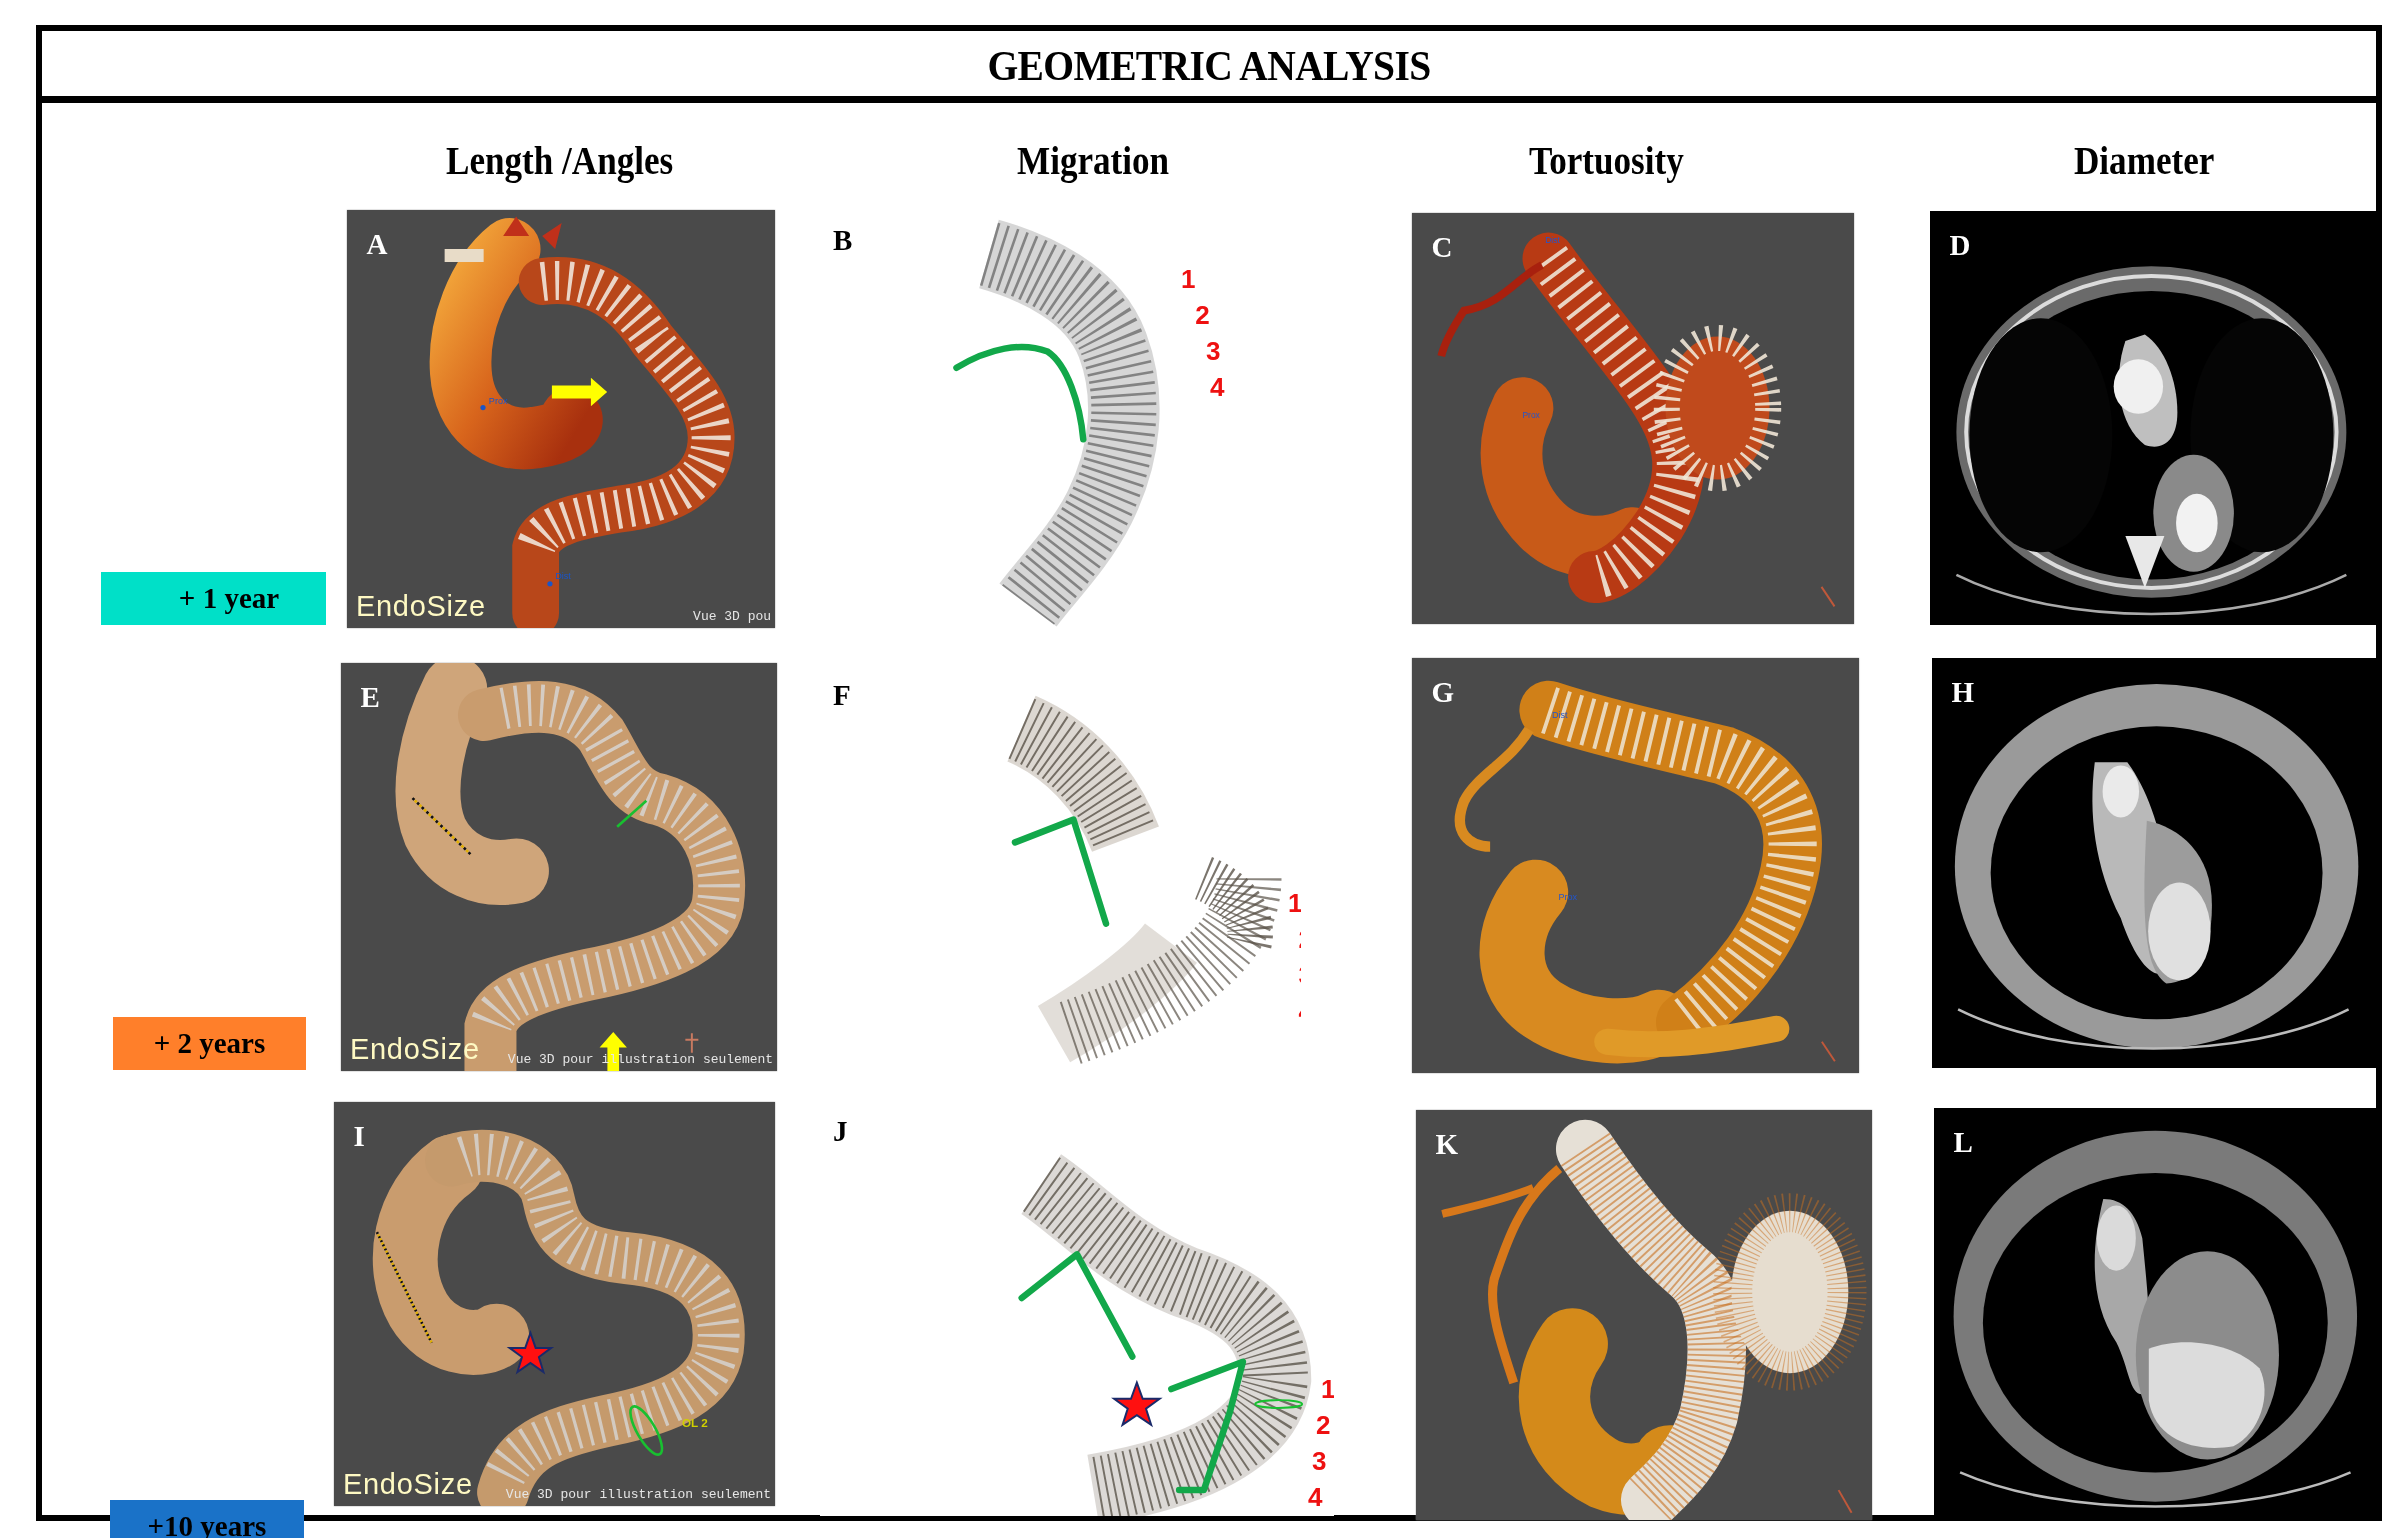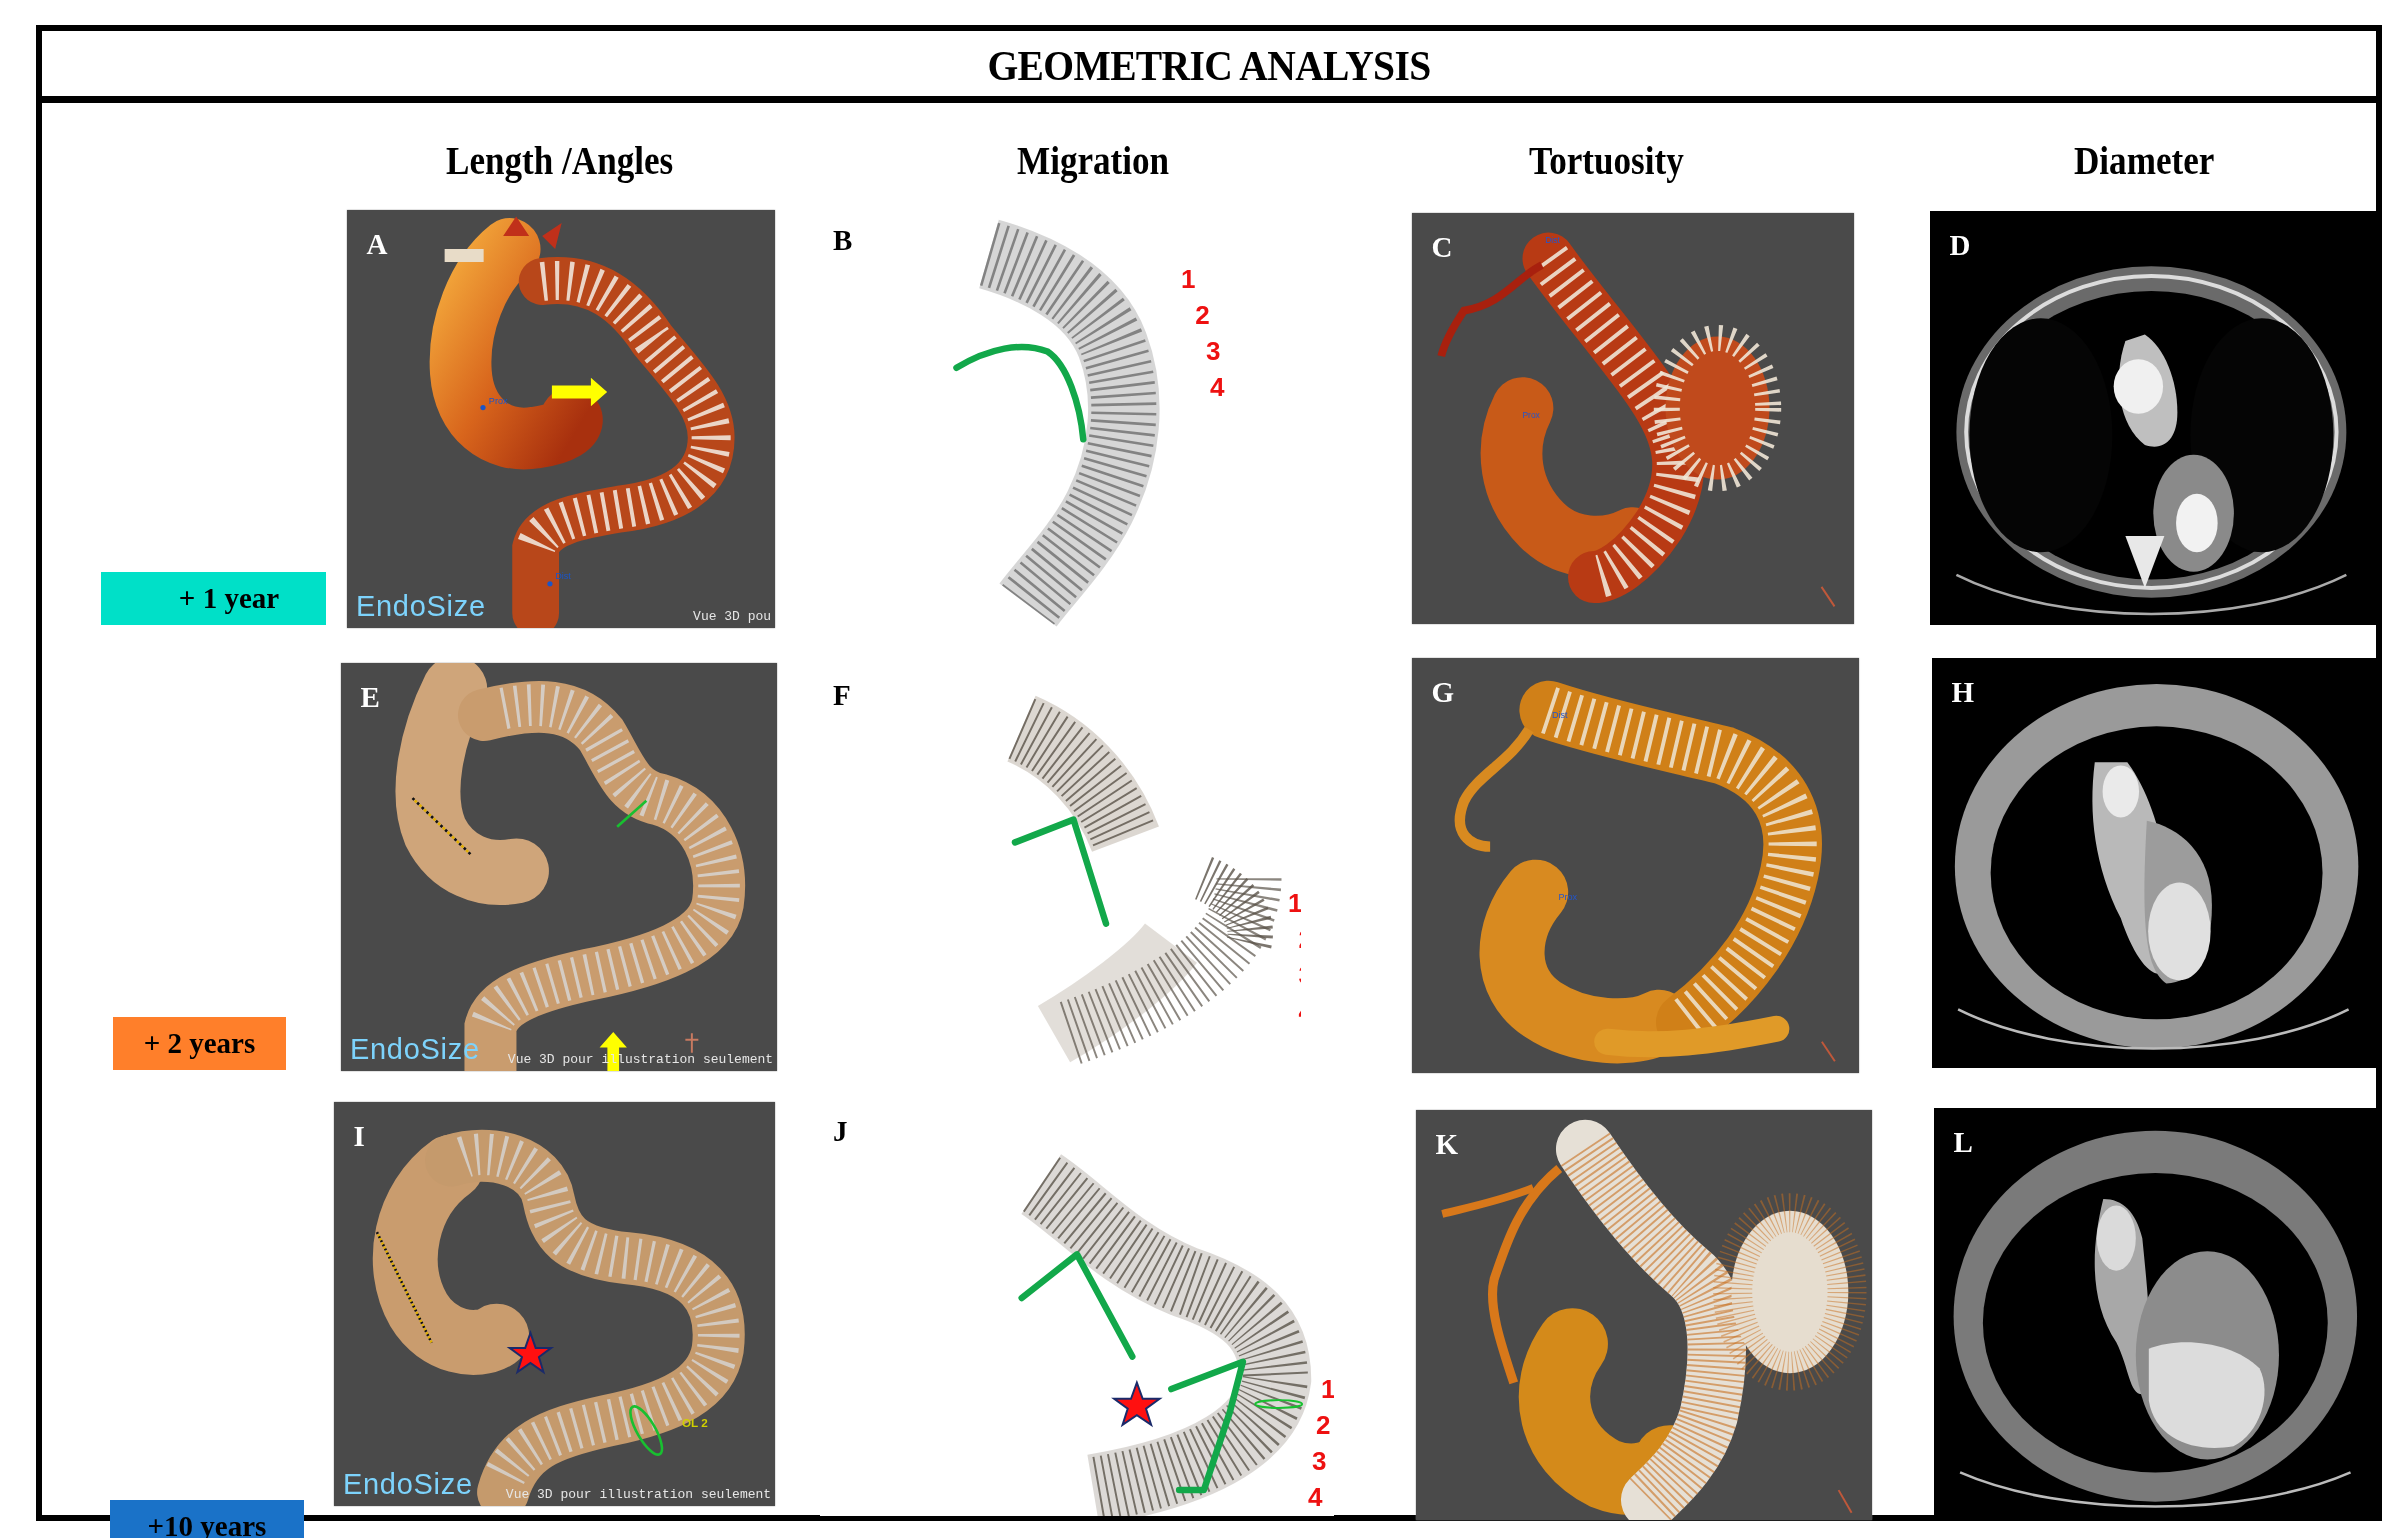--- a/index.html
+++ b/index.html
@@ -9,42 +9,42 @@
   .title { position:absolute; left:36px; top:40px; width:2346px; text-align:center; font-weight:bold; font-size:43px; line-height:52px; color:#000; letter-spacing:-0.7px; transform:scaleX(0.92); }
   .colhdr { position:absolute; top:135px; font-weight:bold; font-size:39px; line-height:52px; color:#000; white-space:nowrap; transform:scaleX(0.9); transform-origin:left center; }
   .badge { position:absolute; display:flex; align-items:center; justify-content:center; font-weight:bold; font-size:29px; color:#000; }
   .panel { position:absolute; overflow:hidden; box-sizing:border-box; }
   .panel.dark { background:#4a4a4a; box-shadow:0 0 1.3px #888; }
   .panel.ct { background:#000; }
   .panel.white { background:#fff; }
   .plabel { position:absolute; left:19.5px; top:18px; font-size:29px; font-weight:bold; font-family:"Liberation Serif",serif; }
   .panel.dark .plabel, .panel.ct .plabel { color:#fff; }
   .panel.white .plabel { color:#000; left:13px; top:9px; }
-  .endosize { position:absolute; left:9px; bottom:5.2px; font-family:"Liberation Sans",sans-serif; font-size:29px; color:#7dd3fc; letter-spacing:0.7px; }
+  .endosize { position:absolute; left:9px; bottom:5.2px; font-family:"Liberation Sans",sans-serif; font-size:29px; color:#fef9c3; letter-spacing:0.7px; }
   .vuetxt { position:absolute; right:3.9px; bottom:3.9px; font-family:Liberation Mono, monospace; font-size:13px; color:#e6e6e6; white-space:nowrap; }
   .nums { position:absolute; font-family:"Liberation Sans",sans-serif; font-weight:bold; font-size:26px; color:#ee1111; line-height:36px; }
   .nums span { display:block; }
   svg { position:absolute; left:0; top:0; }
 </style>
 </head>
 <body>
 
 <div class="frame"></div>
 <div class="hdr-line"></div>
 <div class="title">GEOMETRIC ANALYSIS</div>
 
 <div class="colhdr" style="left:446px;">Length /Angles</div>
 <div class="colhdr" style="left:1017px;">Migration</div>
 <div class="colhdr" style="left:1529px;">Tortuosity</div>
 <div class="colhdr" style="left:2074px;">Diameter</div>
 
 <div class="badge" style="left:101px;top:572px;width:194px;height:53px;background:#00E0C8;padding-left:31px;">
     <span>+ 1 year</span>
   </div>
-<div class="badge" style="left:113px;top:1017px;width:173px;height:53px;background:#FF7F2A;">
+<div class="badge" style="left:113px;top:1017px;width:193px;height:53px;background:#FF7F2A;">
     <span>+ 2 years</span>
   </div>
 <div class="badge" style="left:110px;top:1500px;width:194px;height:53px;background:#1A72C8;">
     <span>+10 years</span>
   </div>
 
 <div class="panel dark" style="left:347px;top:210px;width:428px;height:418px;">
   <svg width="428" height="418" viewBox="0 0 658 643">
     <defs>
       <linearGradient id="gA" x1="0" y1="0" x2="1" y2="1">

